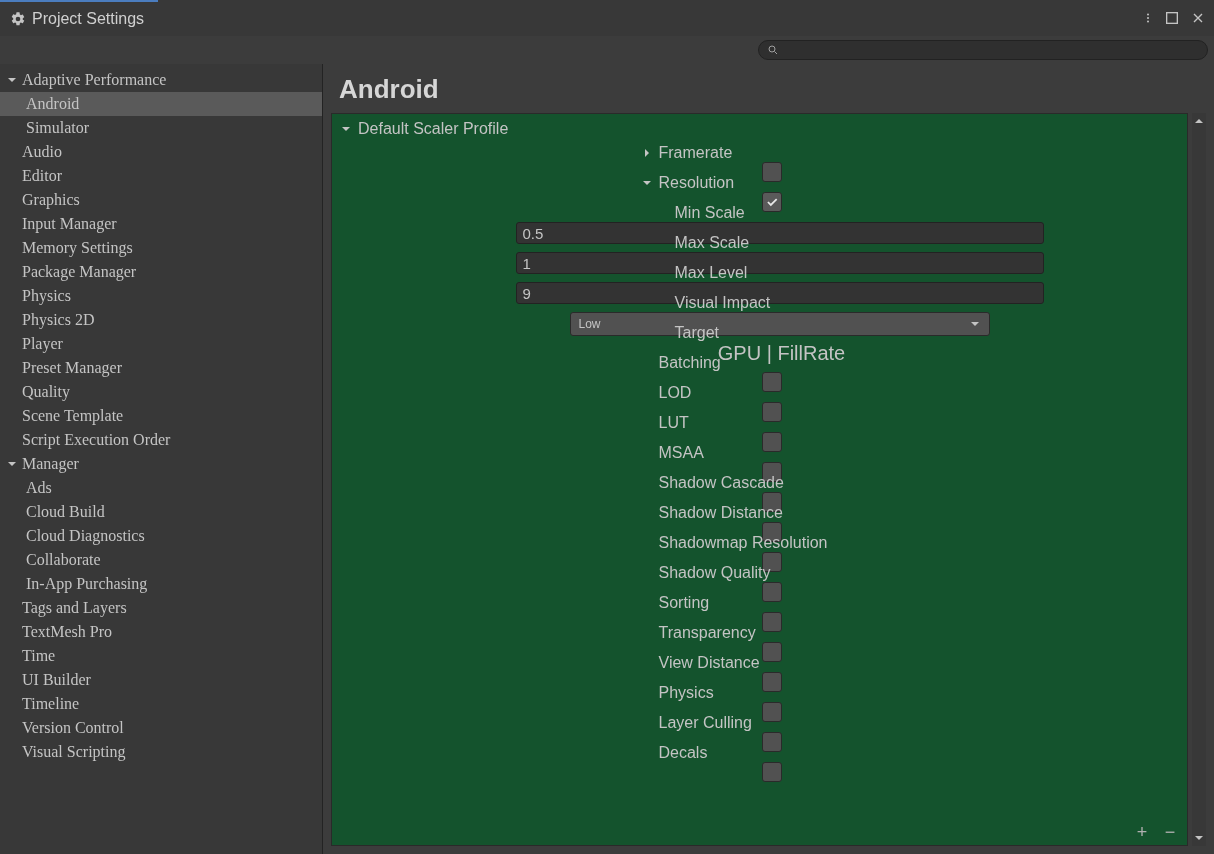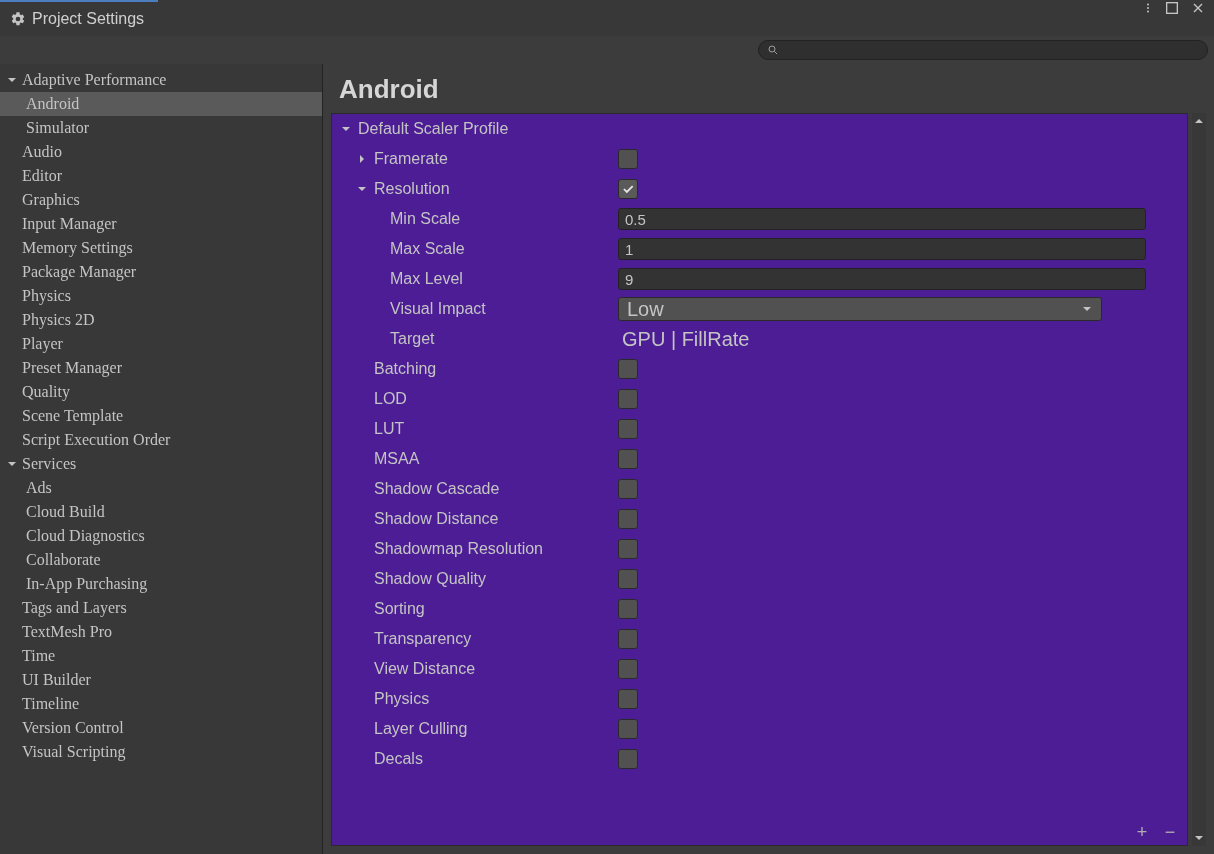--- a/index.html
+++ b/index.html
@@ -1,19 +1,19 @@
 <!DOCTYPE html>
 <html><head>
 <meta charset="utf-8">
 <style>
 * { margin: 0; padding: 0; box-sizing: border-box; font-family: -apple-system, "Segoe UI", Arial, sans-serif; }
 html, body { width: 1214px; height: 854px; background: #383838; color: #c4c4c4; overflow: hidden; }
 
 
-.titlebar { height: 36px; background: #383838; display: flex; align-items: flex-start; }
+.titlebar { height: 36px; background: #383838; display: flex; align-items: center; }
 .tab { display: flex; align-items: center; gap: 6px; padding: 0 14px 0 10px; background: #383838; border-top: 2px solid #4b7dbf; height: 100%; font-size: 16px; color: #d0d0d0; }
 .tab .gear { width: 16px; height: 16px; }
 .titlebar-right { margin-left: auto; display: flex; align-items: center; gap: 10px; padding-right: 8px; }
 .titlebar-right .icon { width: 16px; height: 16px; cursor: pointer; fill: #c4c4c4; }
 .titlebar-right .dots { width: 12px; height: 16px; }
 
 
 .searchrow { height: 28px; background: #3c3c3c; display: flex; align-items: center; padding: 0 6px; }
 .searchrow .spacer { flex: 1; }
 .searchbox { width: 450px; height: 20px; background: #2f2f2f; border: 1px solid #222; border-radius: 10px; display: flex; align-items: center; padding: 0 8px; }
@@ -31,51 +31,51 @@
 .tree-item .arrow.hidden { visibility: hidden; }
 .tree-item.level1 { padding-left: 26px; }
 .tree-item .label { white-space: nowrap; font-family: Liberation Serif, serif; }
 
 
 .main-header { padding: 10px 16px 8px 16px; background: #3c3c3c; }
 .main-header h1 { font-size: 26px; font-weight: 600; color: #d6d6d6; }
 
 
 .inspector-wrap { flex: 1; display: flex; overflow: hidden; padding: 0 8px 8px 8px; }
-.inspector { flex: 1; background: #4c1d95; border: 1px solid #2a2a2a; overflow: hidden; position: relative; margin-right: 4px; }
+.inspector { flex: 1; background: #14532d; border: 1px solid #2a2a2a; overflow: hidden; position: relative; margin-right: 4px; }
 .inspector-scroll { height: 100%; overflow-y: auto; padding-bottom: 40px; }
 
 .row { display: flex; align-items: center; height: 30px; padding-left: 8px; font-size: 16px; color: #c4c4c4; }
 .row .arrow { width: 12px; height: 12px; flex-shrink: 0; }
 .row .arrow.none { visibility: hidden; }
 .row .lbl { flex: 0 0 auto; }
 .row .field { display: flex; align-items: center; }
 
 
 .ind0 { padding-left: 8px; }
-.ind1 { padding-left: 24px; }
-.ind2 { padding-left: 40px; }
+.ind1 { padding-left: 24px; flex-direction: column; }
+.ind2 { padding-left: 40px; flex-direction: column; }
 
 
 .row .labelcol { display: flex; align-items: center; gap: 6px; }
 .ind0 .labelcol { width: 278px; }
 .ind1 .labelcol { width: 262px; }
 .ind2 .labelcol { width: 246px; }
 
 
 .cb { width: 20px; height: 20px; background: #515151; border: 1px solid #2a2a2a; border-radius: 3px; display: flex; align-items: center; justify-content: center; cursor: pointer; }
 .cb.checked { background: #5a5a5a; }
 .cb svg { width: 14px; height: 14px; display: none; }
 .cb.checked svg { display: block; }
 
 
 .tinput { width: 528px; height: 22px; background: #333333; border: 1px solid #222; border-radius: 3px; color: #c4c4c4; padding: 0 6px; font-size: 15px; outline: none; }
 
 
-.dropdown { width: 484px; height: 24px; background: #515151; border: 1px solid #2a2a2a; border-radius: 3px; display: flex; align-items: center; padding: 0 8px; cursor: pointer; justify-content: space-between; font-size: 20px; }
+.dropdown { width: 420px; height: 24px; background: #515151; border: 1px solid #2a2a2a; border-radius: 3px; display: flex; align-items: center; padding: 0 8px; cursor: pointer; justify-content: space-between; font-size: 12px; }
 .dropdown svg { width: 12px; height: 12px; }
 
 
 .staticval { font-size: 20px; color: #c4c4c4; padding-left: 4px; text-align: center; }
 
 
 .bottombar { position: absolute; right: 0; bottom: 0; height: 26px; padding: 0 6px; display: flex; align-items: center; gap: 6px; }
 .bottombar .btn { width: 22px; height: 18px; display: flex; align-items: center; justify-content: center; color: #b0b0b0; font-size: 18px; cursor: pointer; }
 
 
@@ -185,21 +185,21 @@
         <span class="label">Scene Template</span>
       </div>
       <div class="tree-item">
         <span class="arrow hidden"></span>
         <span class="label">Script Execution Order</span>
       </div>
       <div class="tree-item">
         <svg class="arrow arrow-down" viewBox="0 0 12 12">
           <path d="M2 4l4 4 4-4z"></path>
         </svg>
-        <span class="label">Services</span>
+        <span class="label">Manager</span>
       </div>
       <div class="tree-item level1">
         <span class="label">Ads</span>
       </div>
       <div class="tree-item level1">
         <span class="label">Cloud Build</span>
       </div>
       <div class="tree-item level1">
         <span class="label">Cloud Diagnostics</span>
       </div>

